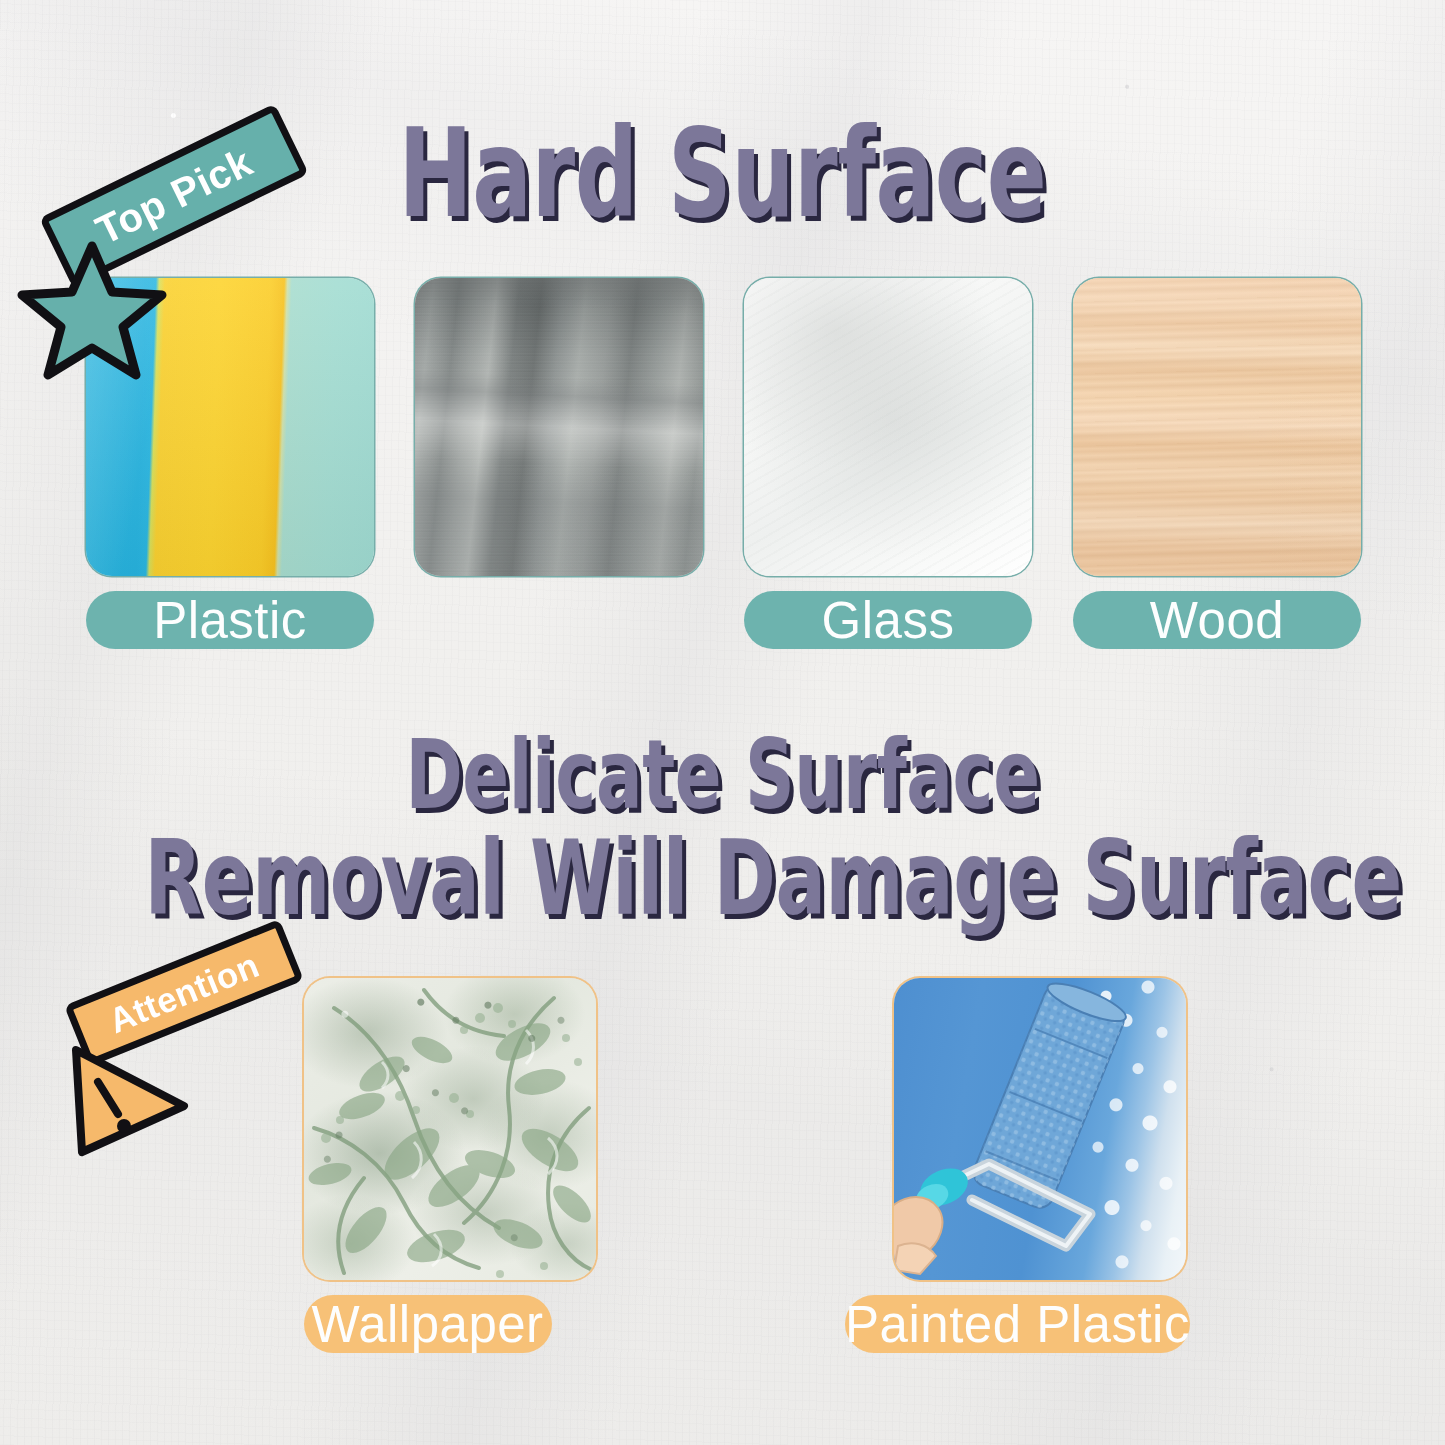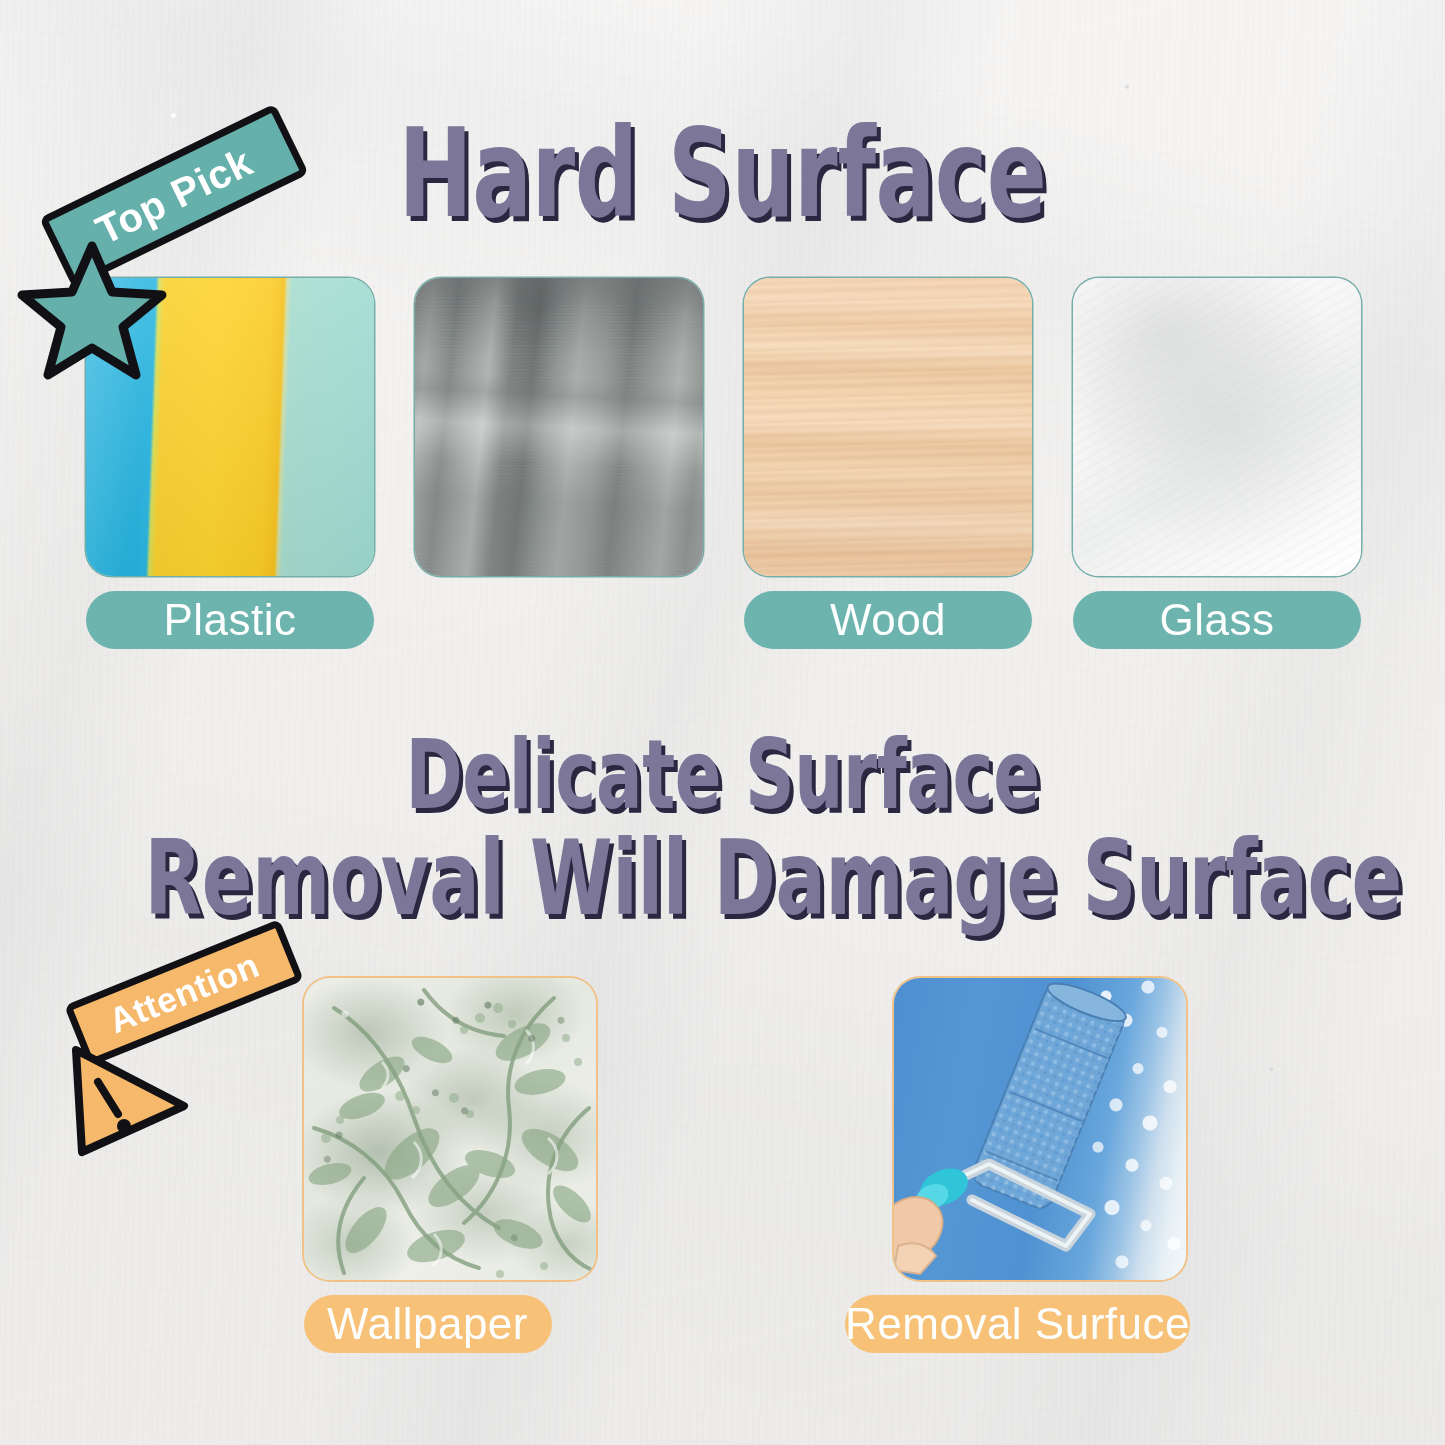--- a/index.html
+++ b/index.html
@@ -182,21 +182,21 @@
 
   
   .pill {
     margin-top: 15px;
     height: 58px;
     border-radius: 30px;
     display: flex;
     align-items: center;
     justify-content: center;
     color: #fdfefe;
-    font-size: 44px;
+    font-size: 51px;
     letter-spacing: .5px;
     white-space: nowrap;
     user-select: none;
   }
   .pill.teal   { background: #6db3ae; }
   .pill.orange { background: #f7c177; }
 
   
   #row-delicate {
     position: absolute;
@@ -354,27 +354,27 @@
     <div class="cell">
       <div class="swatch sw-plastic"></div>
       <div class="pill teal">Plastic</div>
     </div>
 
     <div class="cell">
       <div class="swatch sw-metal"></div>
     </div>
 
     <div class="cell">
+      <div class="swatch sw-glass"></div>
+      <div class="pill teal">Glass</div>
+    </div>
+
+    <div class="cell">
       <div class="swatch sw-wood"></div>
       <div class="pill teal">Wood</div>
-    </div>
-
-    <div class="cell">
-      <div class="swatch sw-glass"></div>
-      <div class="pill teal">Glass</div>
     </div>
 
   </div>
 
   <div class="badge-mark" id="star-mark">
     <svg width="150" height="150" viewBox="0 0 150 150">
       <polygon points="75,14 95,60 145,63 106,95 119,143 75,116 31,143 44,95 5,63 55,60" fill="#66b0ab" stroke="#111014" stroke-width="9" stroke-linejoin="round"></polygon>
     </svg>
   </div>
 
@@ -470,21 +470,21 @@
 
           <ellipse cx="50" cy="209" rx="25" ry="17" transform="rotate(-24 50 209)" fill="#2fc4d8"></ellipse>
           <ellipse cx="38" cy="219" rx="17" ry="12" transform="rotate(-24 38 219)" fill="#57d8e6"></ellipse>
 
           <path d="M-6 232 C12 214, 34 216, 44 230 C54 244, 46 266, 30 276
                    C16 285, -2 284, -14 274 Z" fill="#f0c9a8" stroke="#d9ae87" stroke-width="2"></path>
           <path d="M4 268 C18 262, 34 266, 42 278 L26 296 L0 292 Z" fill="#f4d3b5" stroke="#dcb390" stroke-width="2"></path>
         </svg>
       </div>
       <div id="pill-painted-wrap">
-        <div class="pill orange" style="width:356px;">Removal Surfuce</div>
+        <div class="pill orange" style="width:356px;">Painted Plastic</div>
       </div>
     </div>
 
   </div>
 
   <div class="badge-mark" id="warn-mark">
     <svg width="136" height="136" viewBox="0 0 136 136">
       <polygon points="14,20 122,76 20,122" fill="#f6b96b" stroke="#111014" stroke-width="8" stroke-linejoin="round"></polygon>
       <line x1="36" y1="52" x2="56" y2="84" stroke="#111014" stroke-width="8" stroke-linecap="round"></line>
       <circle cx="62" cy="96" r="7" fill="#111014"></circle>

